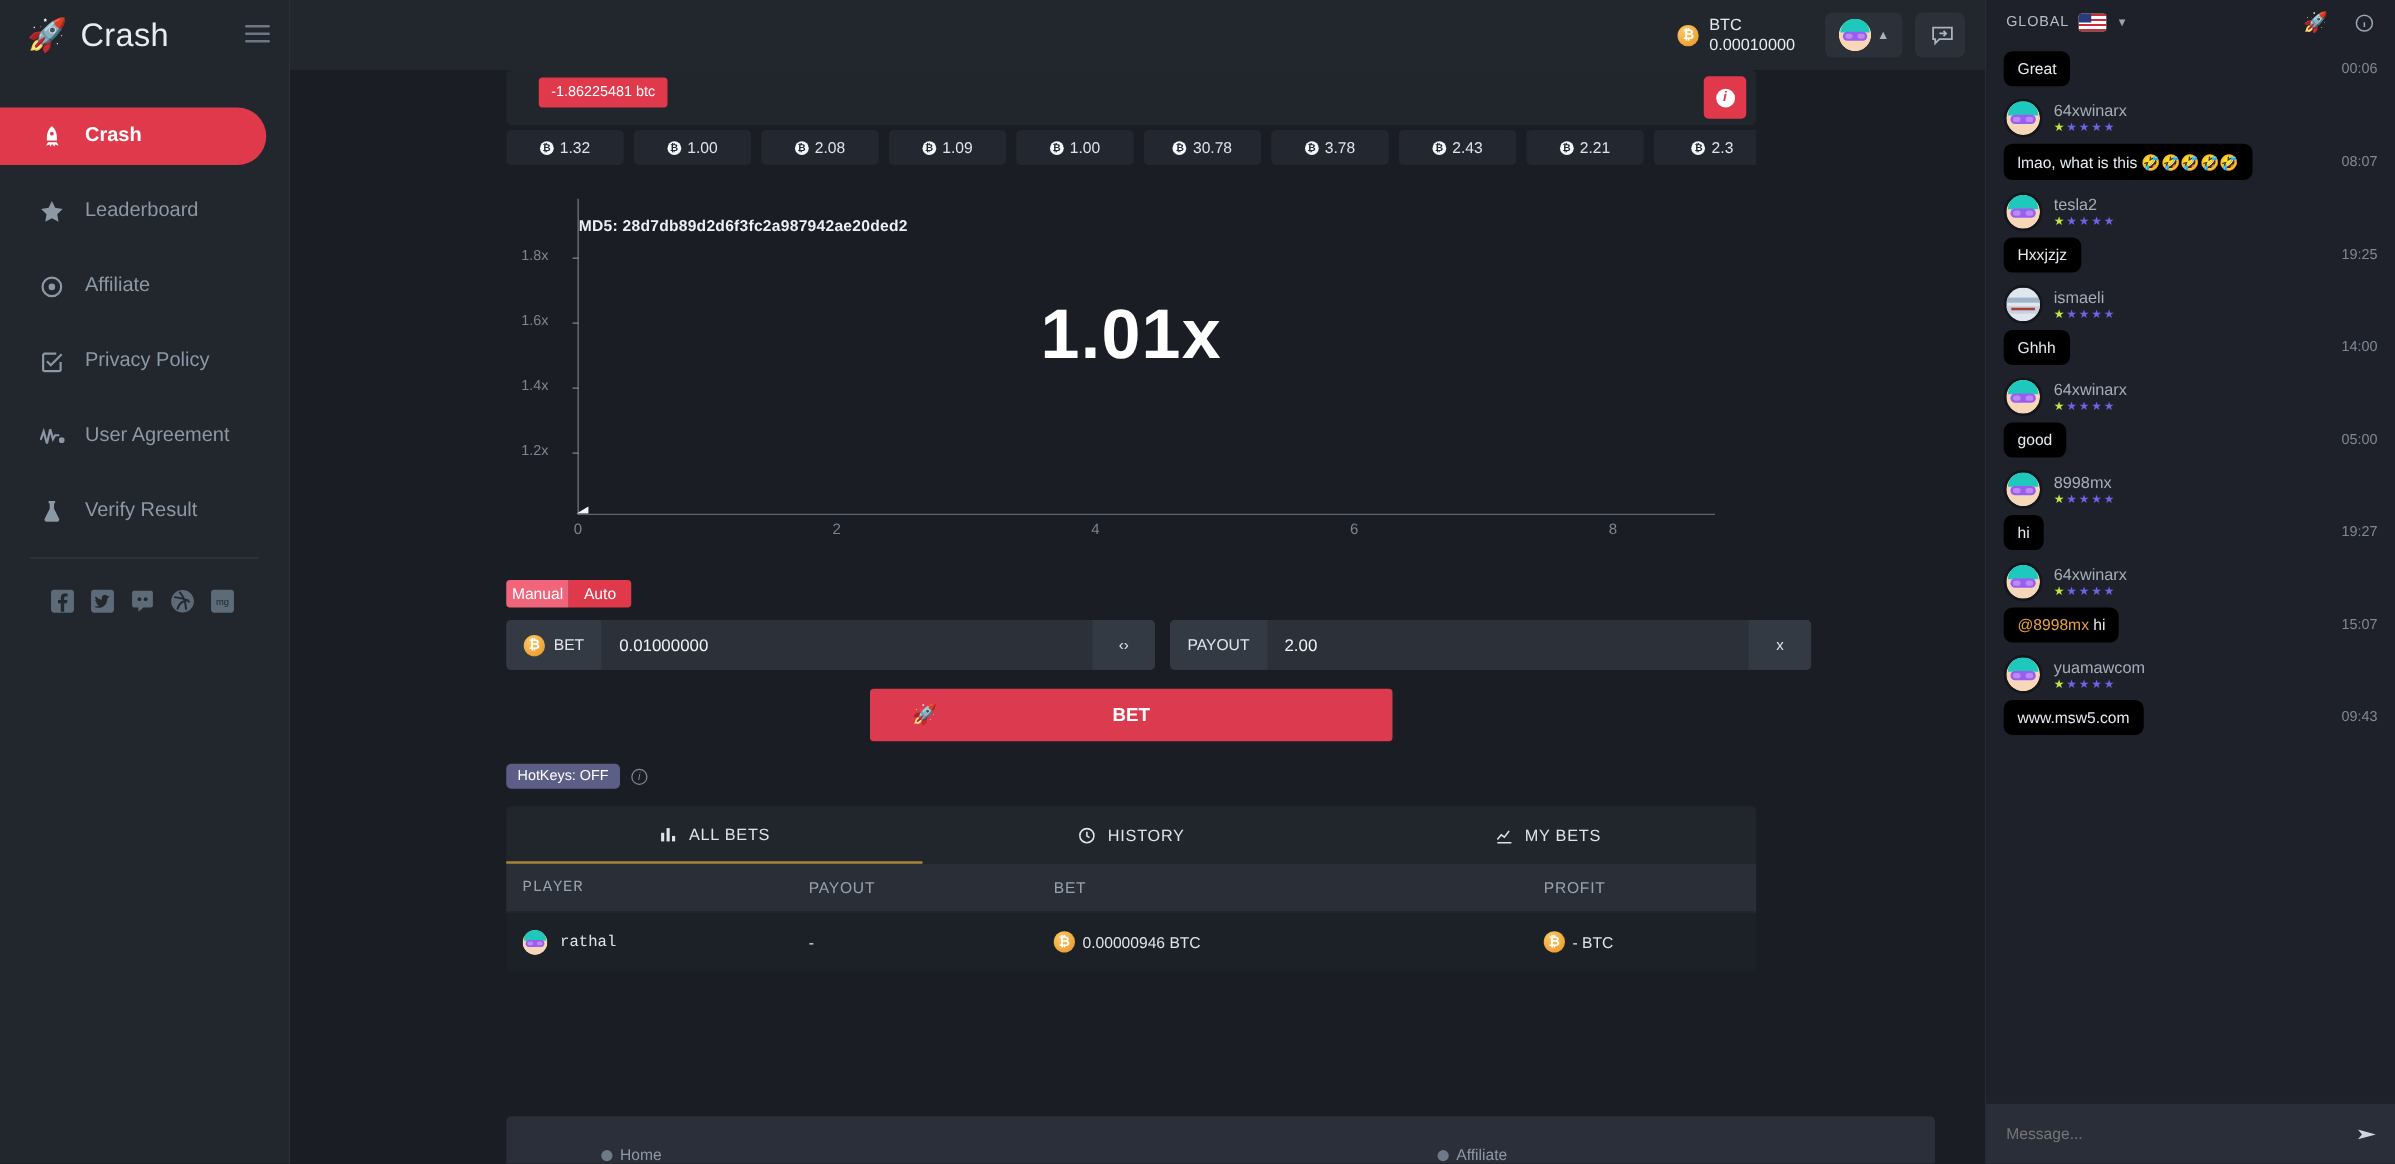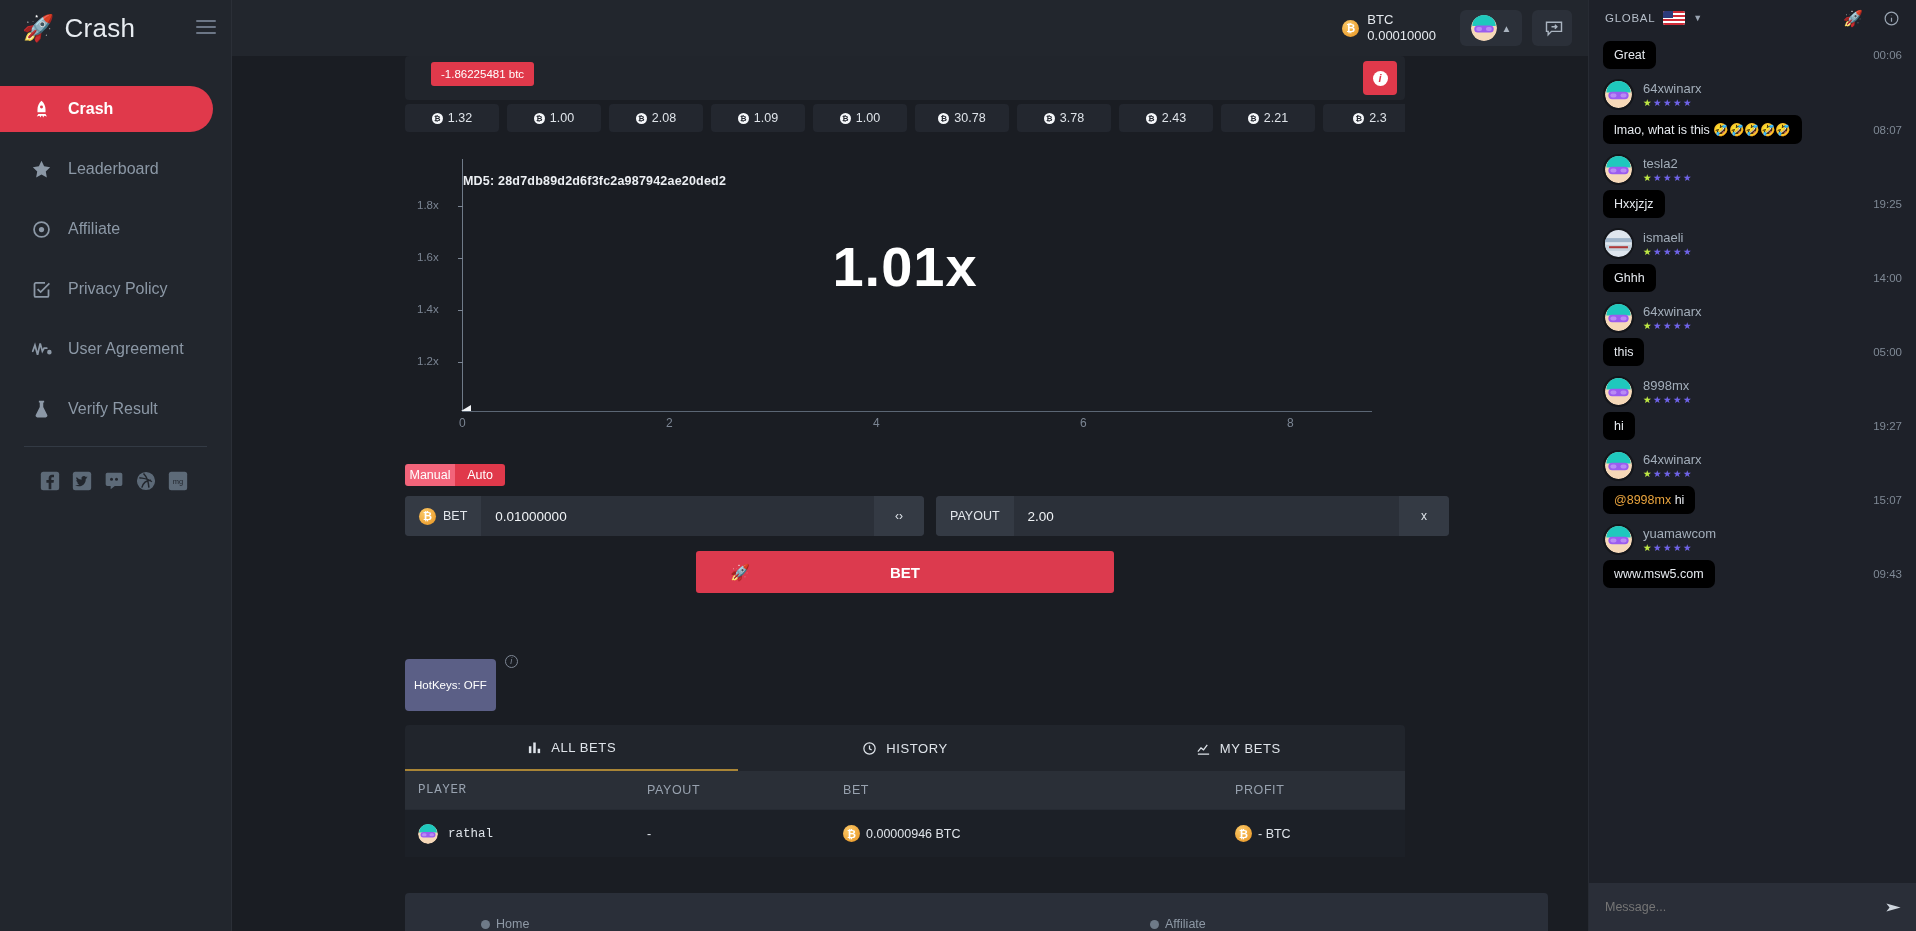--- a/index.html
+++ b/index.html
@@ -98,21 +98,21 @@
   .fld-btn { width: 50px; background: #343a44; display: flex; align-items: center; justify-content: center; color: #dfe4ea; font-size: 12px; cursor: pointer; }
   .bet-field { flex: 0 0 519px; }
   .payout-field { flex: 0 0 513px; }
 
   .bet-btn { width: 418px; height: 42px; margin: 15px auto 0; background: #dc3a4e; color: #fff;
              font-size: 15px; font-weight: bold; border: 0; border-radius: 3px; cursor: pointer;
              display: flex; align-items: center; justify-content: center; position: relative; font-family: inherit; }
   .bet-btn .rk { position: absolute; left: 34px; font-size: 16px; }
 
   .hk-row { display: flex; align-items: center; gap: 9px; margin-top: 18px; }
-  .hk-badge { background: #5b5f86; color: #fff; font-size: 11.5px; padding: 20px 9px; border-radius: 4px; cursor: pointer; margin-top: 48px; }
+  .hk-badge { background: #5b5f86; color: #fff; font-size: 11.5px; padding: 4px 9px; border-radius: 4px; cursor: pointer; }
   .hk-info { width: 13px; height: 13px; border-radius: 50%; border: 1px solid #7e8795; color: #7e8795; font-size: 9px; display: flex; align-items: center; justify-content: center; font-style: italic; }
 
   
   .bets { margin-top: 14px; background: #21252c; border-radius: 4px; }
   .bet-tabs { display: flex; }
   .bt { flex: 1; height: 46px; display: flex; align-items: center; justify-content: center; gap: 9px;
         font-size: 13px; color: #dfe4ea; cursor: pointer; letter-spacing: .6px; }
   .bt.active { border-bottom: 2px solid #a98536; }
   .bt svg { width: 15px; height: 15px; }
   .thead { display: flex; height: 38px; align-items: center; background: #2a2f37; }
@@ -575,21 +575,21 @@
                 <rect x="8" y="18.5" width="9" height="6" rx="3" fill="#b98bf5"></rect>
                 <rect x="23" y="18.5" width="9" height="6" rx="3" fill="#b98bf5"></rect>
               </svg>
             </span>
           <span>
             <span class="m-name" style="display:block">64xwinarx</span>
             <span class="m-stars" style="display:block"><span class="st-on">★</span><span class="st-b">★★★★</span></span>
           </span>
         </div>
         <div class="m-body">
-          <span class="bubble">this</span>
+          <span class="bubble">good</span>
           <span class="time">05:00</span>
         </div>
       </div>
 
       <div class="msg">
         <div class="m-head">
           <span class="m-av">
               <svg class="av-face" viewBox="0 0 40 40">
                 <circle cx="20" cy="20" r="20" fill="#f6d8b8"></circle>
                 <path d="M2 17a18 18 0 0136 0z" fill="#1fc8bd"></path>

